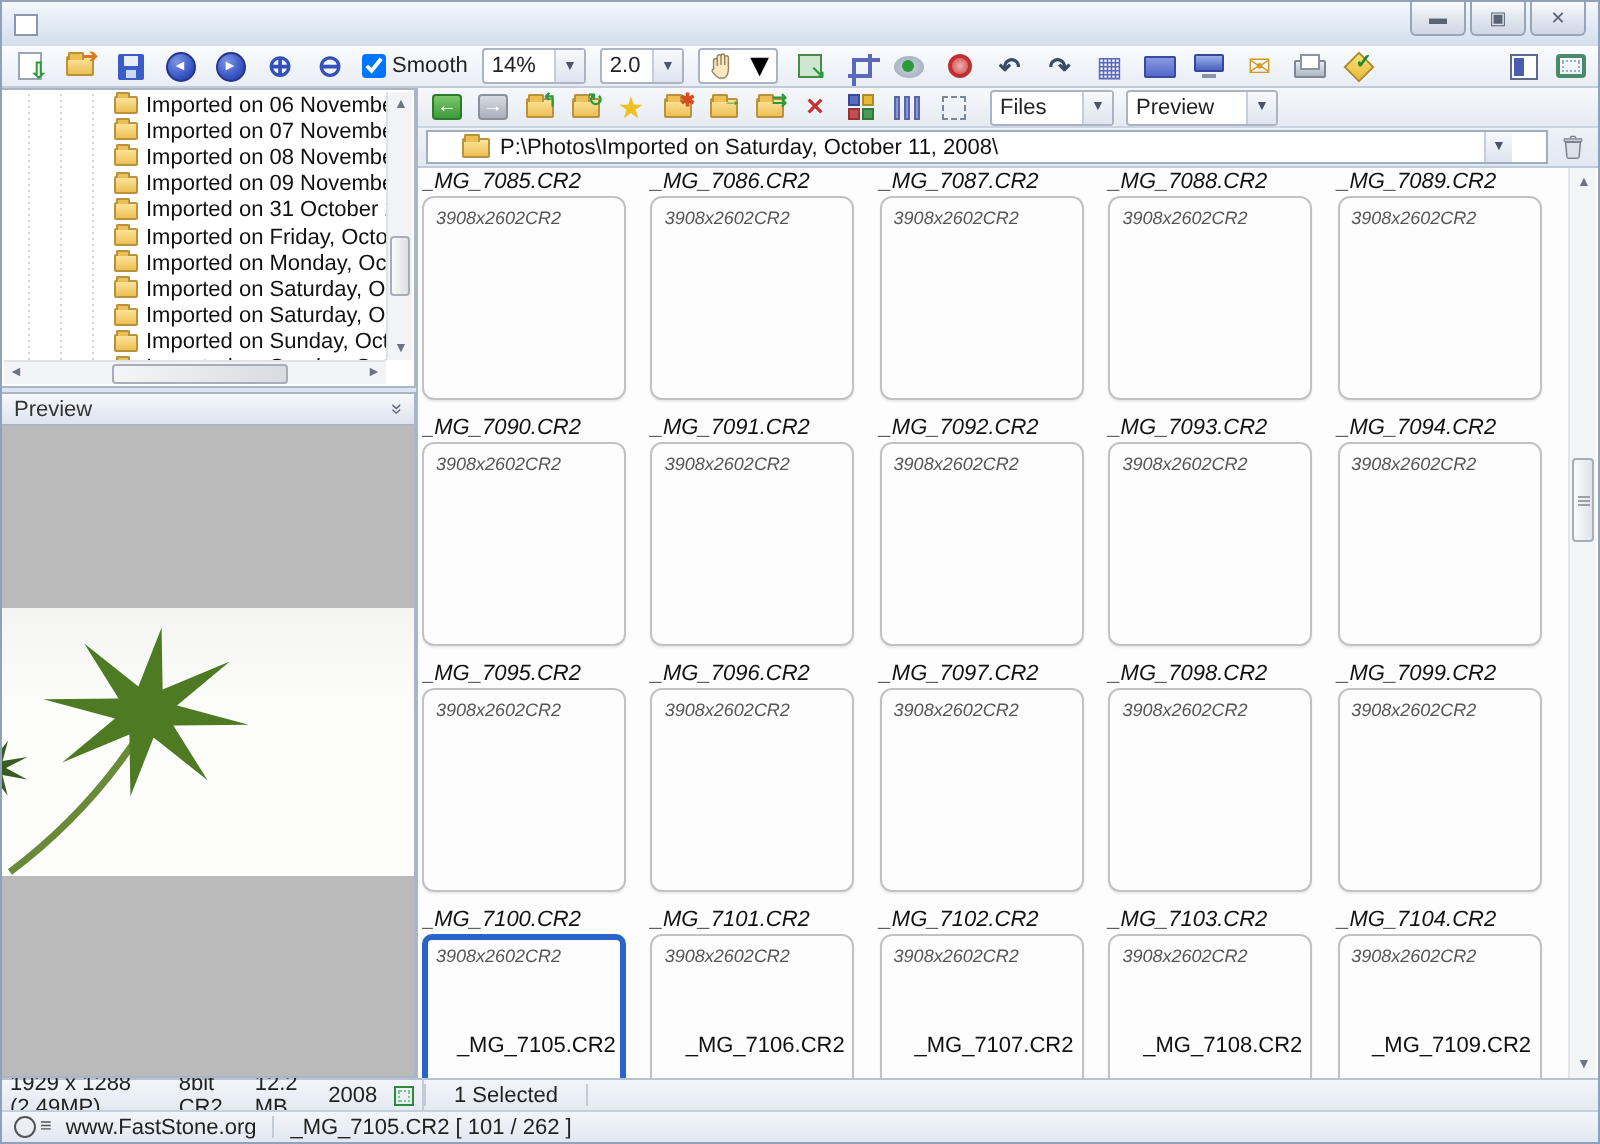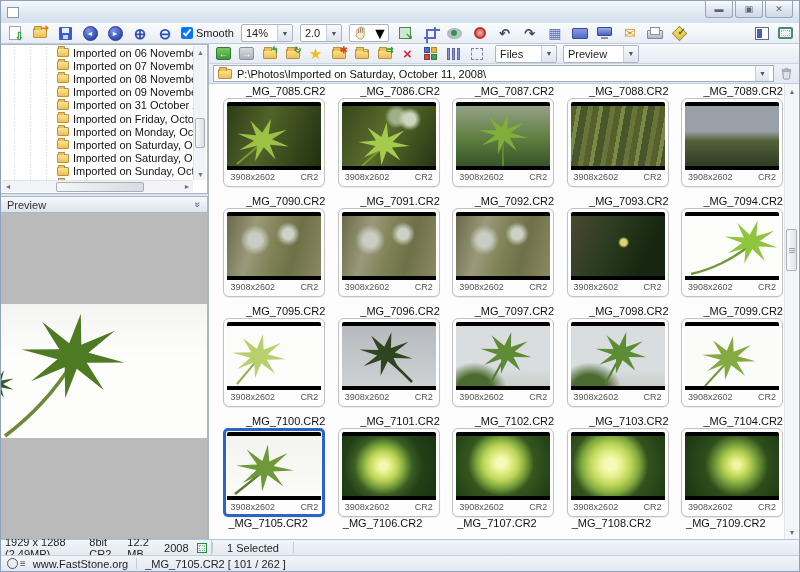--- a/index.html
+++ b/index.html
@@ -125,31 +125,31 @@
   .grid4-ic span { background:#5a6cc0; border:1px solid #3a4a9a; }
   .grid4-ic span:nth-child(2){ background:#e8b83a; border-color:#b08a28; }
   .grid4-ic span:nth-child(3){ background:#c05050; border-color:#933; }
   .grid4-ic span:nth-child(4){ background:#4a9a5a; border-color:#2c7a3c; }
   .sortbars-ic { display:flex; gap:2px; align-items:flex-end; height:12px; }
   .sortbars-ic span { width:3px; background:#8a96d0; border:1px solid #5a66a8; height:12px; }
   .select-ic { width:12px; height:12px; border:1px dashed #7a86a0; }
 
   .addressbar { height:20px; display:flex; align-items:center; padding:1px 4px; gap:4px;
        background:linear-gradient(#eef2f7,#e2e8f1); border-bottom:1px solid #c2cbd8; }
-  .address-field { flex:1; height:17px; background:#fff; border:1px solid #9fadc0; display:flex; align-items:center; padding:0 4px; gap:5px; font-size:11px; color:#111; }
+  .address-field { flex:1; height:17px; background:#fff; border:1px solid #9fadc0; display:flex; align-items:center; padding:0 17px; gap:5px; font-size:11px; color:#111; }
   .address-field .dd-arrow { margin-left:auto; width:14px; height:15px; display:flex; align-items:center; justify-content:center;
        font-size:7px; color:#4a5568; background:linear-gradient(#f7f9fc,#dee5ef); border-left:1px solid #c5cedb; }
 
   .thumb-area { flex:1; position:relative; background:#fdfdfd; overflow:hidden; }
   .thumb-grid { position:absolute; left:2px; right:16px; top:0; bottom:0; overflow:hidden;
        display:grid; grid-template-columns:repeat(5,1fr); align-content:start; padding-top:1px; }
-  .cell { display:flex; flex-direction:column; align-items:flex-end; margin-bottom:8px; }
+  .cell { display:flex; flex-direction:column; align-items:flex-start; margin-bottom:8px;font-style:italic; }
   .cell-label { height:12px; font-size:11px; color:#111; line-height:12px; white-space:nowrap; }
-  .card { margin-top:1px; width:102px; height:89px; background:#fdfdfd; border:1px solid #c2c2c2; border-radius:6px;
-          padding:3px; display:flex; flex-direction:column; box-shadow:0 1px 1px rgba(0,0,0,0.08); }
+  .card { margin-top:1px; width:102px; height:102px; background:#fdfdfd; border:1px solid #c2c2c2; border-radius:6px;
+          padding:3px; display:flex; flex-direction:row; box-shadow:0 1px 1px rgba(0,0,0,0.08); }
   .cell.selected .card { border:3px solid #2a64c8; padding:1px; border-radius:5px; }
   .photo-wrap { height:68px; background:#000; padding:4px 0; border-radius:2px 2px 0 0; overflow:hidden; }
   .photo { position:relative; height:60px; overflow:hidden; }
   .photo svg { position:absolute; inset:0; width:100%; height:100%; }
   .caption { height:13px; display:flex; align-items:center; justify-content:space-between; padding:0 3px;
              font-size:9px; color:#555; }
   .partial-row { display:grid; grid-template-columns:repeat(5,1fr); position:absolute; left:2px; right:16px; top:433px; }
   .partial-row span { text-align:center; font-size:11px; color:#111; height:12px; line-height:12px; overflow:hidden; }
 
   .pane-vscroll { position:absolute; top:0; right:1px; bottom:0; width:14px; background:#f4f5f7; border-left:1px solid #e2e4e8; }

